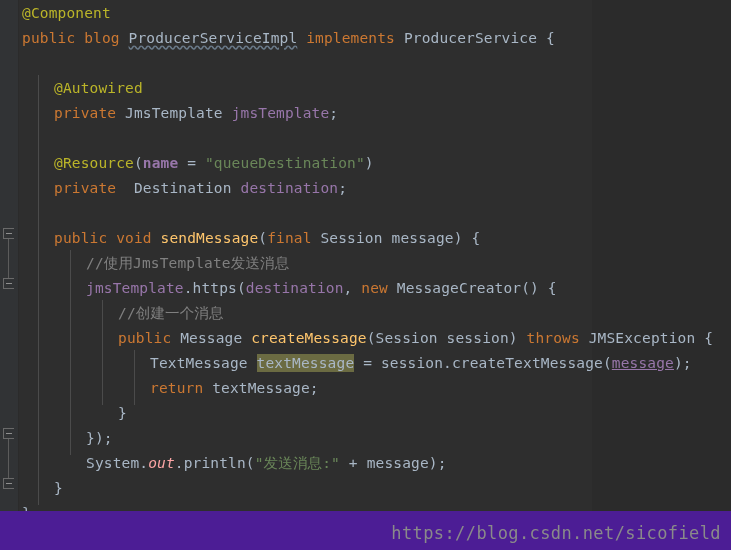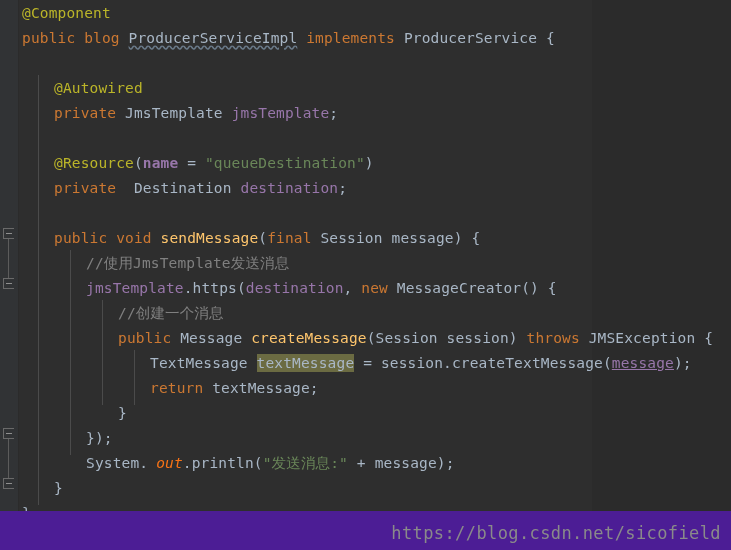--- a/index.html
+++ b/index.html
@@ -82,21 +82,21 @@
     width: 1px;
     background: #4b4b4b;
   }
 
   
   .kw      { color: #cc7832; }          
   .anno    { color: #bbb529; }          
   .ident   { color: #a9b7c6; margin-top: 41px; }          
   .field   { color: #9876aa; }          
   .fieldu  { color: #9876aa; text-decoration: underline; }
-  .static  { color: #f97316; font-style: italic; margin-left: 8px; }
+  .static  { color: #fca5a5; font-style: italic; }
   .method  { color: #ffc66d; }          
   .str     { color: #6a8759; }          
   .cmt     { color: #808080; }          
   .annoparam { color: #9876aa; font-weight: bold; }
   .punct   { color: #a9b7c6; }
   .semi    { color: #a9b7c6; }
 
   
   .occ {
     background: #6b6b42;

